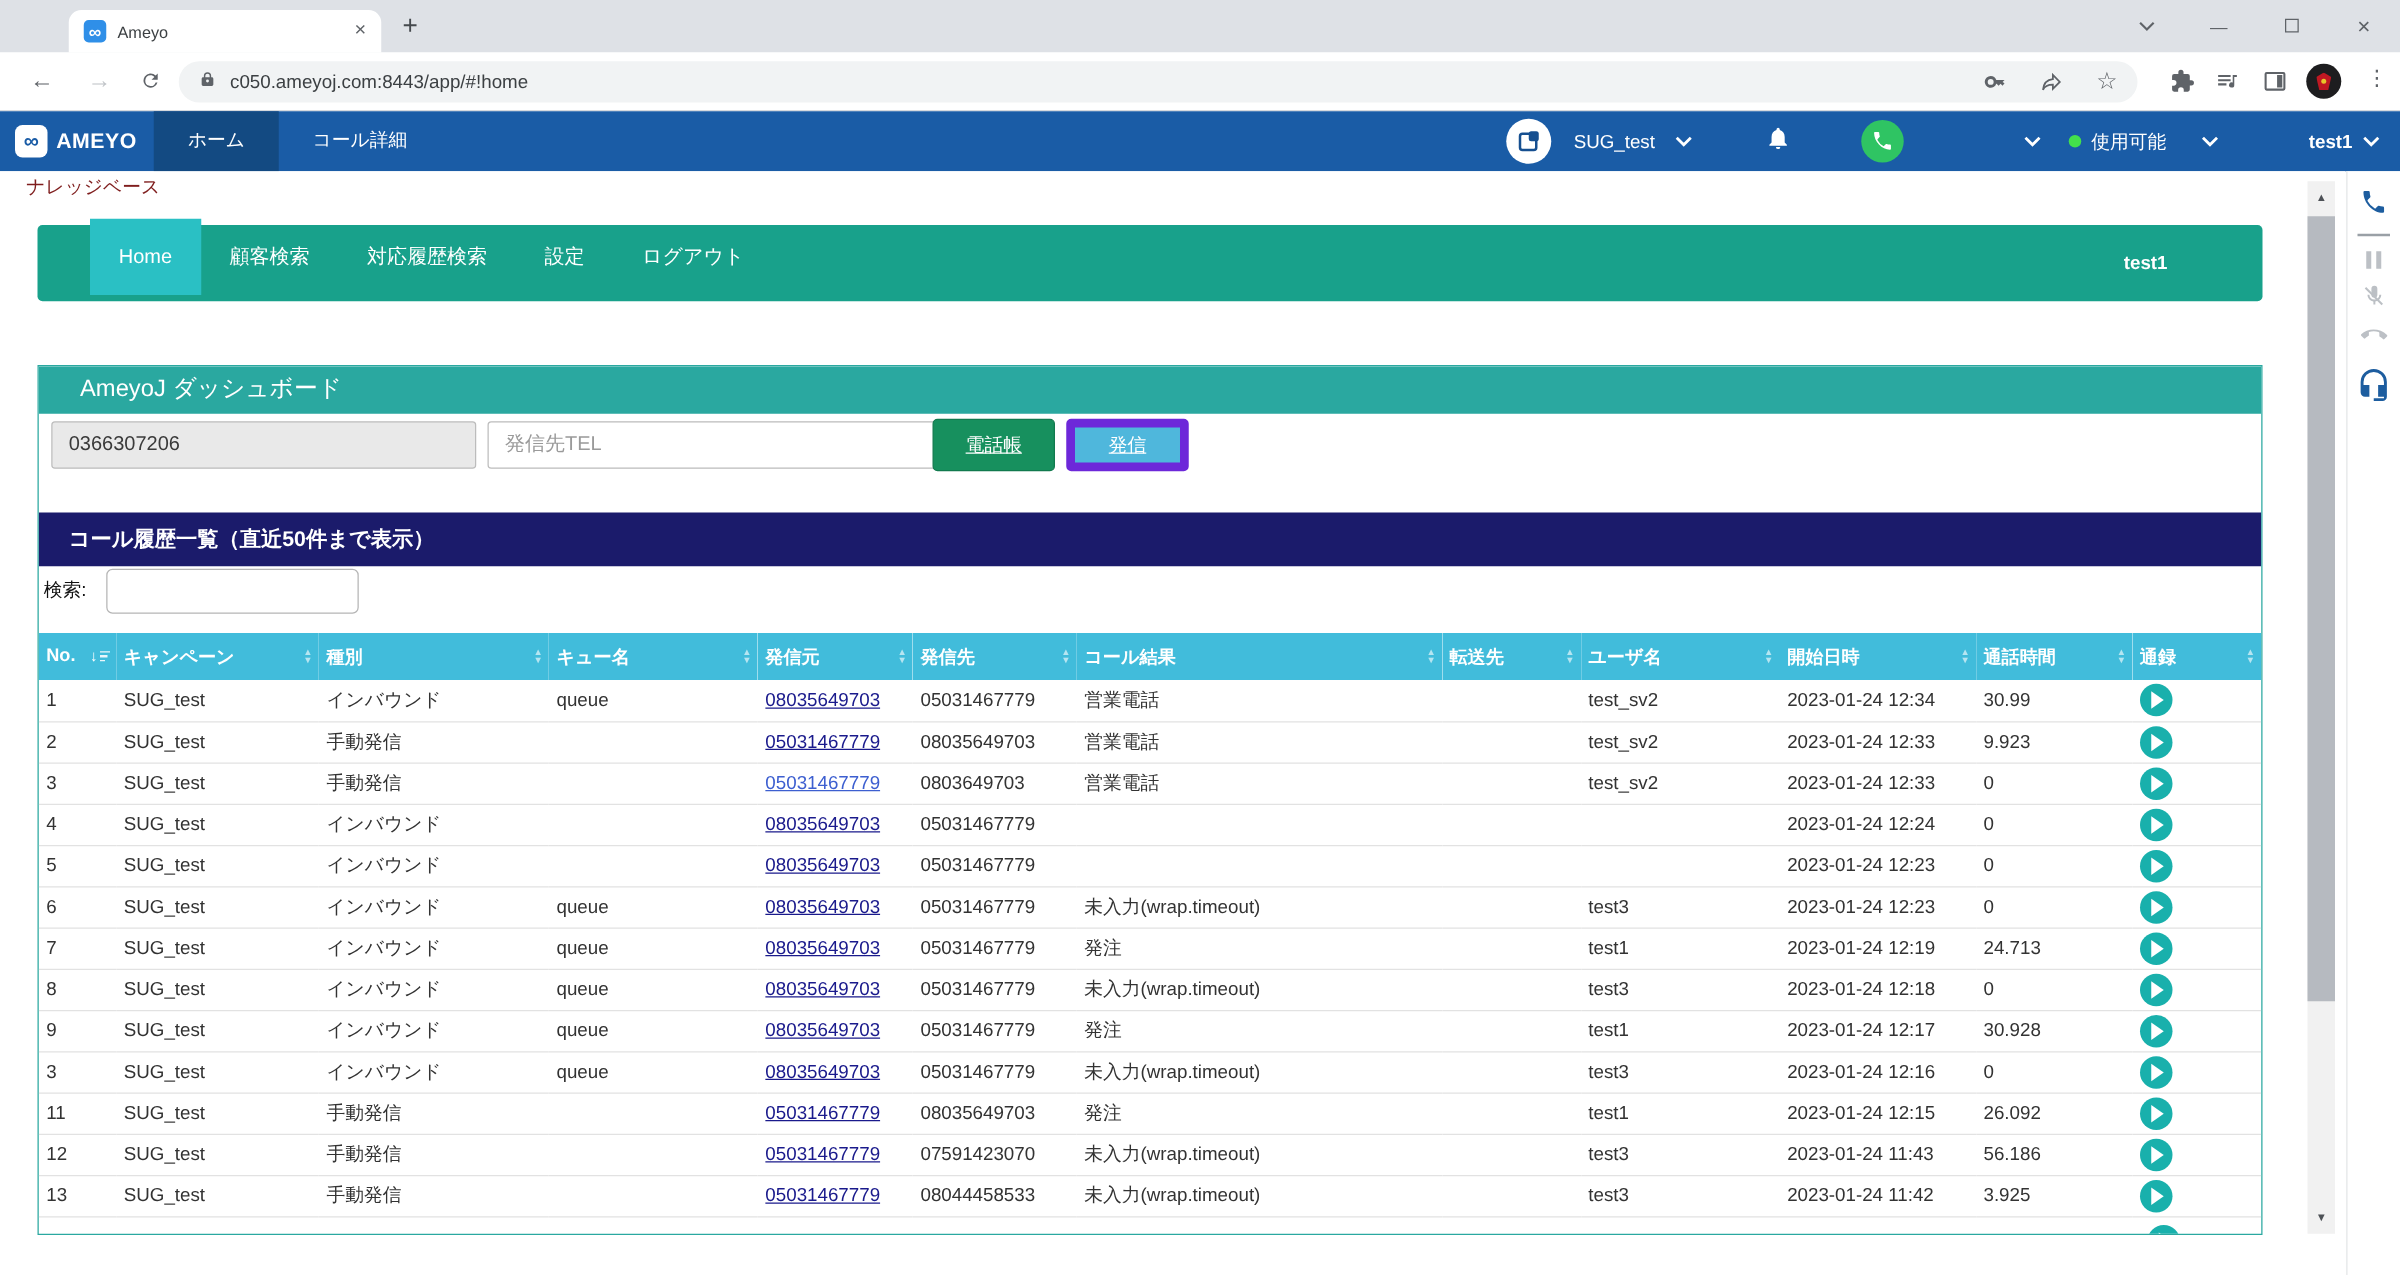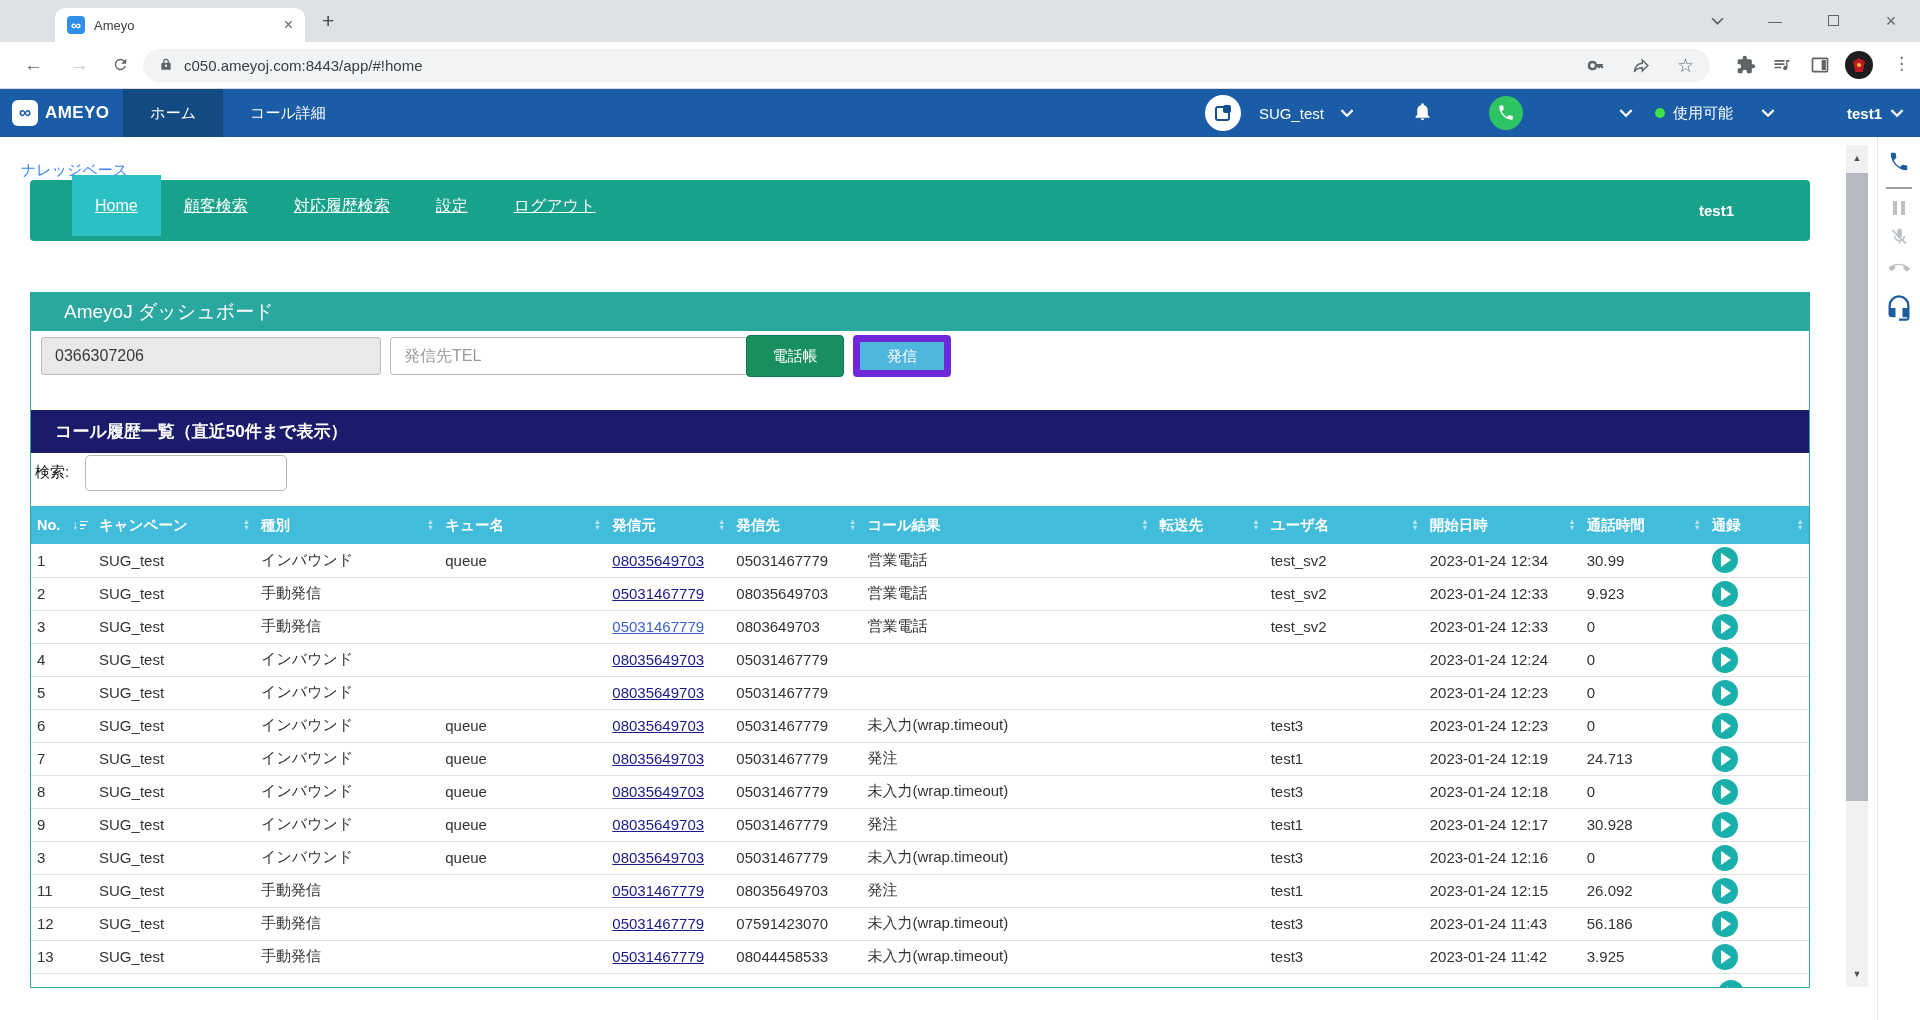--- a/index.html
+++ b/index.html
@@ -53,40 +53,40 @@
                  background:#164f90; border-radius:2px; }
   .nv-txt { font-size:15px; }
   .nv-bold { font-size:15px; font-weight:bold; }
   .phone-circle { width:34px; height:34px; border-radius:50%; background:#2fc463;
                   display:flex; align-items:center; justify-content:center; }
   .status-dot { width:10px; height:10px; border-radius:50%; background:#43e04b; }
   .chev { display:inline-flex; }
 
   
   .page { position:absolute; top:137px; left:0; width:1876px; bottom:0; background:#fff; }
-  .kb-link { position:absolute; left:21px; top:24px; font-size:15px; color:#3b82f6; cursor:pointer;text-align:center; }
+  .kb-link { position:absolute; left:21px; top:3px; font-size:15px; color:#7f1d1d; cursor:pointer;text-align:center; }
 
   .greenbar { position:absolute; left:30px; top:43px; width:1780px; height:61px; background:#18a18b;
               border-radius:4px; display:flex; align-items:center; color:#fff; }
   .gb-spacer { width:42px; }
   .gb-item { height:61px; line-height:61px; padding:0 23px; font-size:16px; cursor:default; }
   .gb-item.active { background:#2ac0c4; }
   .gb-user { margin-left:auto; margin-right:76px; font-size:15px; font-weight:bold; }
 
   .panel { position:absolute; left:30px; top:155px; width:1780px; height:696px;
            border:1px solid #2aa8a0; background:#fff; overflow:hidden; }
   .panel-header { position:absolute; top:0; left:0; right:0; height:38px; background:#2aa8a0;
                   color:#fff; font-size:19px; line-height:38px; padding-left:33px; }
   .inp { position:absolute; top:44px; height:38px; border:1px solid #bcbcbc; border-radius:3px;
          font-size:16px; padding:0 13px; font-family:inherit; color:#3a3a3a; }
   .inp.own { left:10px; width:340px; background:#e9e9e9; }
   .inp.tel { left:359px; width:413px; background:#fff; }
   .inp.tel::placeholder { color:#9a9a9a; }
   .btn { position:absolute; top:42px; height:42px; width:98px; border-radius:4px; color:#fff;
-         font-size:15px; font-family:inherit; cursor:pointer; }
+         font-size:15px; font-family:inherit; cursor:pointer;text-decoration:underline; }
   .btn.pb { left:715px; background:#17905e; border:1px solid #117a4e; }
   .btn.dial { left:822px; background:#4fb7dc; border:7px solid #6d28d9; }
 
   .navybar { position:absolute; top:117px; left:0; right:0; height:43px; background:#1b1b6b;
              color:#fff; font-size:17px; font-weight:bold; line-height:43px; padding-left:24px; }
   .search-label { position:absolute; left:4px; top:170px; font-size:15px; color:#111; }
   .search-input { position:absolute; left:54px; top:162px; width:202px; height:36px;
                   border:1px solid #b5b5b5; border-radius:5px; font-size:15px; padding:0 8px; font-family:inherit; }
 
   table { position:absolute; top:213px; left:0; width:1778px; border-collapse:collapse; table-layout:fixed; }
@@ -249,21 +249,21 @@
         </svg>
     </span>
   </div>
 </div>
 
 <div class="page">
   <a class="kb-link">ナレッジベース</a>
 
   <div class="greenbar">
     <span class="gb-spacer"></span>
-    <span id="greennav-items" style="display:flex;height:71px;text-decoration:underline;">
+    <span id="greennav-items" style="display:flex;height:71px;">
         <div class="gb-item active">Home</div>
         <div class="gb-item">顧客検索</div>
         <div class="gb-item">対応履歴検索</div>
         <div class="gb-item">設定</div>
         <div class="gb-item">ログアウト</div>
       </span>
     <span class="gb-user">test1</span>
   </div>
 
   <div class="panel">

